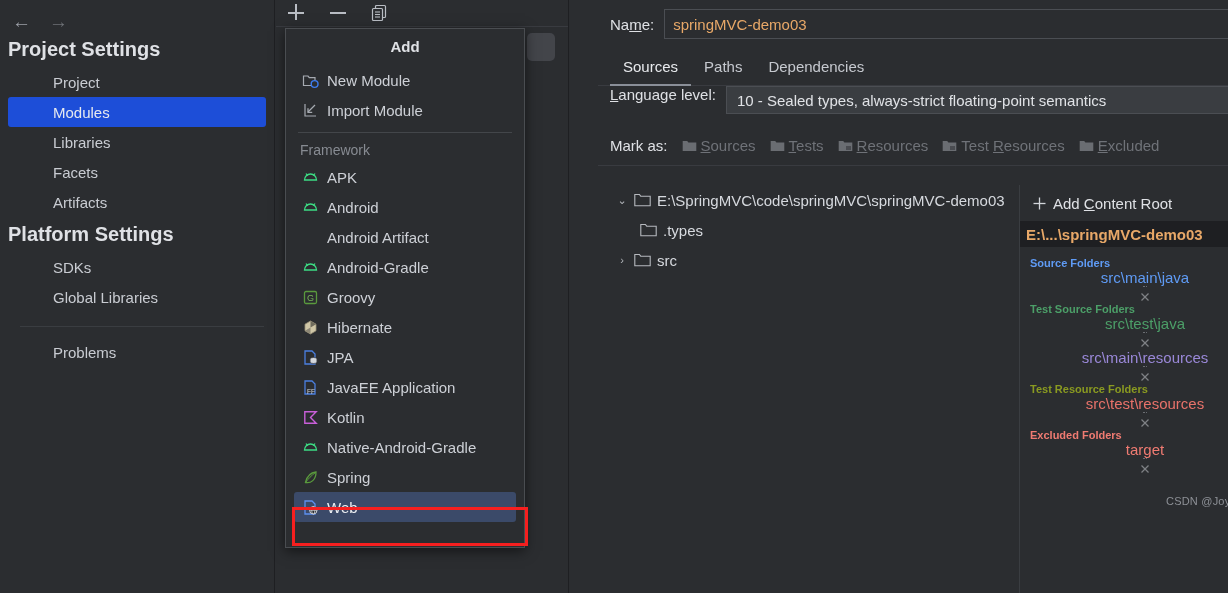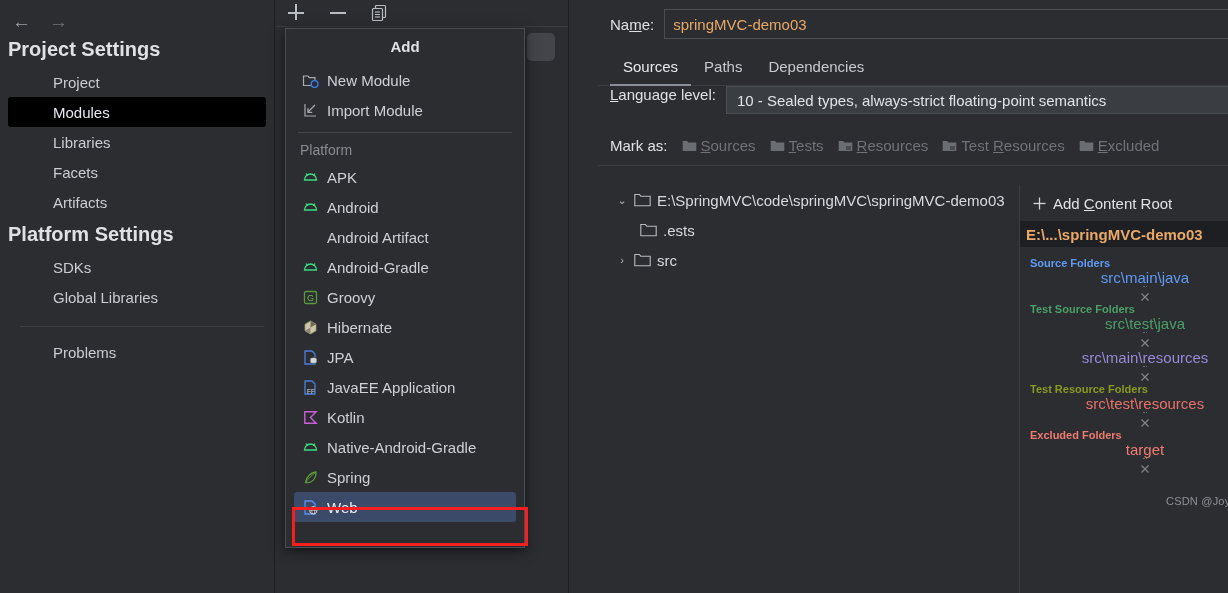--- a/index.html
+++ b/index.html
@@ -23,21 +23,21 @@
   .arrow.fwd { color: #6e7176; }
 
   .group-title {
     padding: 6px 0 6px 8px; font-size: 20px; font-weight: bold; color: #dfe1e5;
   }
   .nav-item {
     height: 30px; display: flex; align-items: center;
     padding-left: 45px; font-size: 15px; color: #c9ccd2; border-radius: 3px;
     margin: 0 8px;
   }
-  .nav-item.selected { background: #000000; color: #e6e9ef; }
+  .nav-item.selected { background: #1d4ed8; color: #e6e9ef; }
   .sidebar-divider { height: 1px; background: #3a3d41; margin: 14px 10px 10px 20px; }
 
   
   .middle {
     position: absolute; left: 276px; top: 0; width: 293px; height: 593px;
     background: #2b2d30; border-right: 1px solid #1e1f22;
   }
   .mid-toolbar {
     height: 27px; display: flex; align-items: center; gap: 22px;
     padding-left: 10px; border-bottom: 1px solid #393b40;
@@ -217,21 +217,21 @@
         <svg viewBox="0 0 17 17" width="17" height="17">
           <path d="M3 2 L3 14 L14 14" fill="none" stroke="#a6aab1" stroke-width="1.2"></path>
           <path d="M13 3 L6 10" stroke="#a6aab1" stroke-width="1.3" fill="none"></path>
           <path d="M6 6.2 L6 10.4 L10.2 10.4" fill="none" stroke="#a6aab1" stroke-width="1.3"></path>
         </svg>
       </span>
       <span>Import Module</span>
     </div>
 
     <div class="popup-sep"></div>
-    <div class="popup-head">Platform</div>
+    <div class="popup-head">Framework</div>
 
     <div class="popup-row">
       <span class="ico">
         <svg viewBox="0 0 17 17" width="17" height="17">
             <path d="M2.5 11 A6 6 0 0 1 14.5 11 Z" fill="none" stroke="#3ddc84" stroke-width="1.3"></path>
             <line x1="4" y1="4.5" x2="5.6" y2="6.6" stroke="#3ddc84" stroke-width="1.2"></line>
             <line x1="13" y1="4.5" x2="11.4" y2="6.6" stroke="#3ddc84" stroke-width="1.2"></line>
           </svg>
       </span>
       <span>APK</span>
@@ -421,21 +421,21 @@
         <span class="twisty">⌄</span>
         <svg class="folder-ico" viewBox="0 0 17 14">
             <path d="M.8 1.5 H5.4 L6.7 3.2 H16.2 V12.8 H.8 Z" fill="none" stroke="#b6b9be" stroke-width="1.1"></path>
           </svg>
         <span>E:\SpringMVC\code\springMVC\springMVC-demo03</span>
       </div>
       <div class="tree-row" style="padding-left:42px">
         <svg class="folder-ico" viewBox="0 0 17 14">
             <path d="M.8 1.5 H5.4 L6.7 3.2 H16.2 V12.8 H.8 Z" fill="none" stroke="#b6b9be" stroke-width="1.1"></path>
           </svg>
-        <span>.ests</span>
+        <span>.types</span>
       </div>
       <div class="tree-row" style="padding-left:12px">
         <span class="twisty">›</span>
         <svg class="folder-ico" viewBox="0 0 17 14">
             <path d="M.8 1.5 H5.4 L6.7 3.2 H16.2 V12.8 H.8 Z" fill="none" stroke="#b6b9be" stroke-width="1.1"></path>
           </svg>
         <span>src</span>
       </div>
     </div>
 

